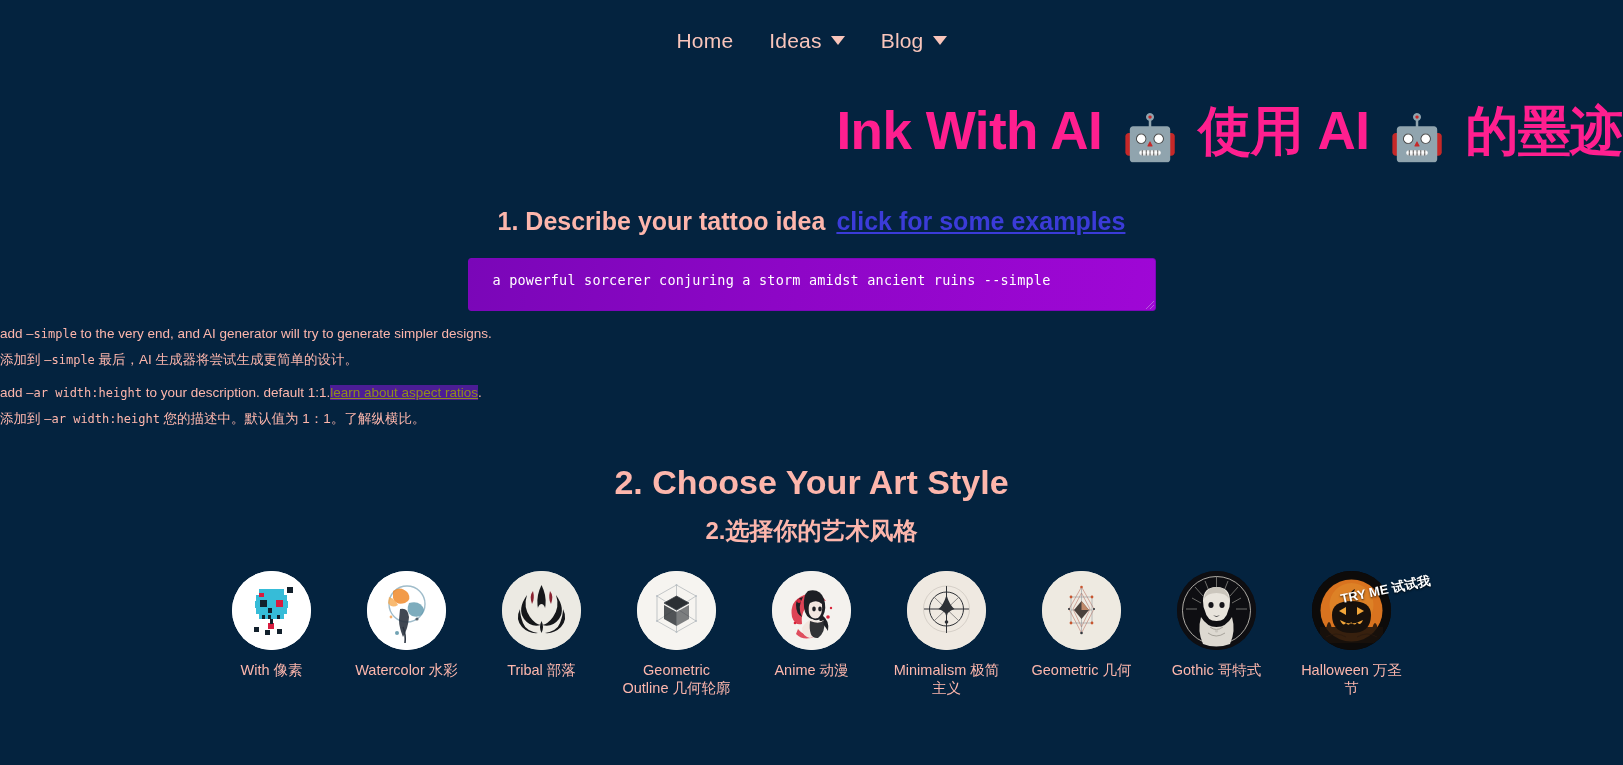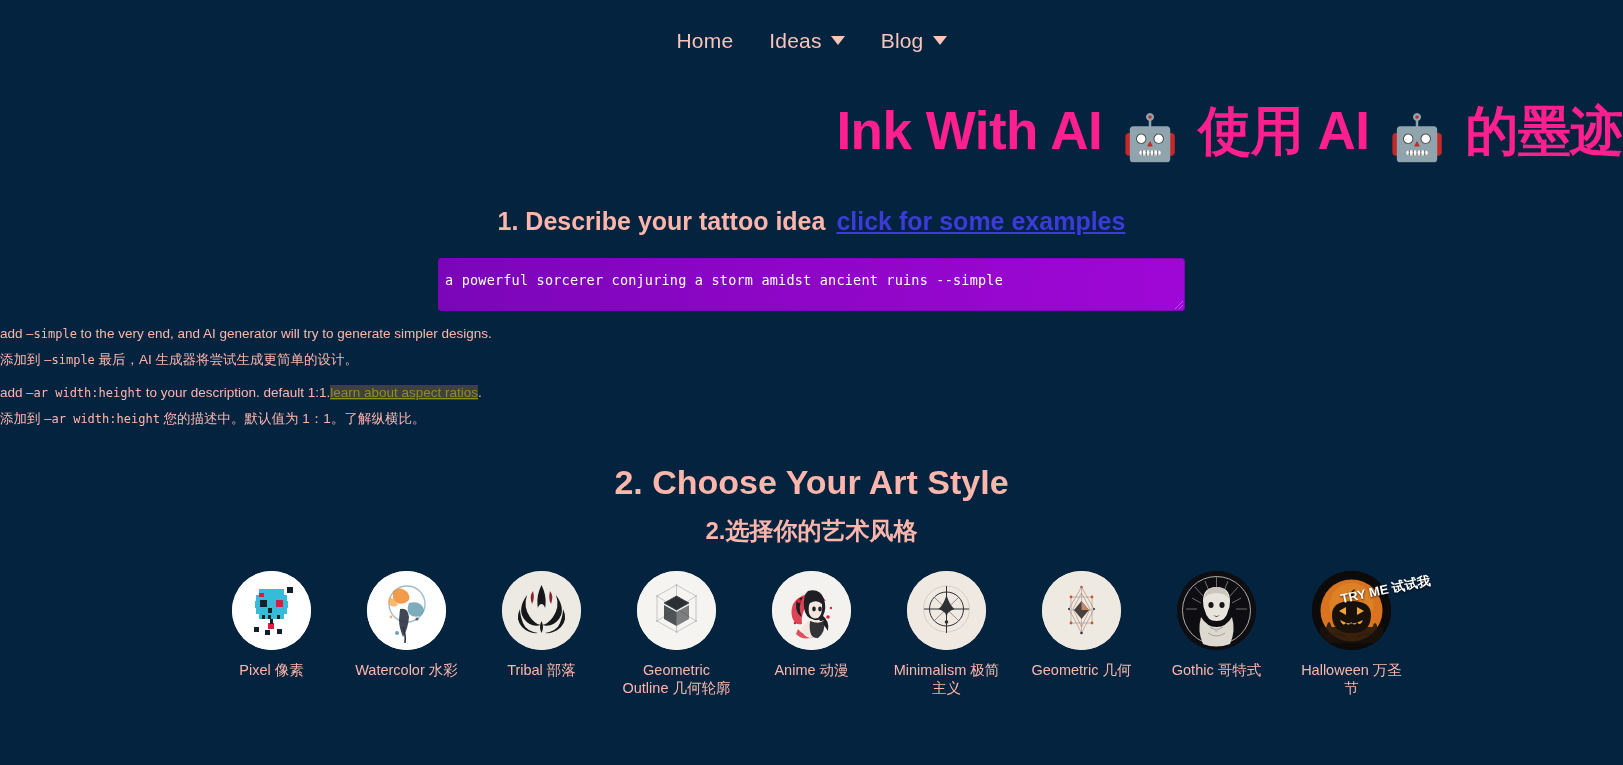--- a/index.html
+++ b/index.html
@@ -56,25 +56,25 @@
     text-decoration: underline;
     text-decoration-color: #3b3bd8;
     cursor: pointer;
     font-weight: bold;
     margin-left: 4px;
   }
 
   .prompt-wrap { display: flex; justify-content: center; margin-top: 22px; }
   .prompt-box {
     position: relative;
-    width: 747px; height: 53px;
+    width: 688px; height: 53px;
     background: linear-gradient(100deg, #7a06b8 0%, #8d06c6 45%, #9f07d6 100%);
     border: 1px solid #7d06ba;
     border-radius: 3px;
-    padding: 12px 6px;
+    padding: 12px 24px;
     color: #ffffff;
     font-family: "DejaVu Sans Mono", "Liberation Mono", monospace;
     font-size: 13.5px;
     letter-spacing: .2px;
     resize: none;
     outline: none;
     overflow: hidden;
     line-height: 1.4;
     display: block;
   }
@@ -93,21 +93,21 @@
     margin-top: 13px;
     line-height: 1.45;
   }
   .helper.cn { font-size: 13.5px; margin-top: 7px; }
   .helper .mono {
     font-family: "DejaVu Sans Mono", "Liberation Mono", monospace;
     font-size: 12px;
   }
   .ratio-link {
     color: #8e8f1c;
-    background: #404040;
+    background: #4c1d95;
     text-decoration: underline;
     cursor: pointer;
   }
 
   
   .step2-en {
     text-align: center;
     font-size: 34px; font-weight: bold;
     color: #fdb6ac;
     margin-top: 34px;
@@ -238,21 +238,21 @@
           </g>
           <g fill="#12202c">
             <rect x="55" y="16" width="6" height="6"></rect>
               <rect x="22" y="56" width="5" height="5"></rect>
             <rect x="33" y="59" width="5" height="5"></rect>
               <rect x="45" y="58" width="5" height="5"></rect>
             <rect x="38" y="48" width="3" height="5"></rect>
           </g>
         </svg>
       </div>
-      <div class="style-label">Pixel 像素</div>
+      <div class="style-label">With 像素</div>
     </div>
 
     <div class="style-card">
       <div class="thumb" style="background:#ffffff">
         <svg class="art" viewBox="0 0 79 79">
           <rect width="79" height="79" fill="#fff"></rect>
           <circle cx="40" cy="33" r="18" fill="none" stroke="#7fa6b8" stroke-width="1.4" opacity=".75"></circle>
           <path d="M26 20 q8 -6 15 2 q4 7 -3 10 q-9 3 -12 -5 z" fill="#f08a2a" opacity=".85"></path>
           <path d="M22 26 q6 2 9 8 q-6 4 -10 -2 z" fill="#f6a94f" opacity=".8"></path>
           <path d="M42 32 q12 -3 15 7 q-2 9 -12 6 q-7 -4 -3 -13 z" fill="#5c97ad" opacity=".8"></path>

